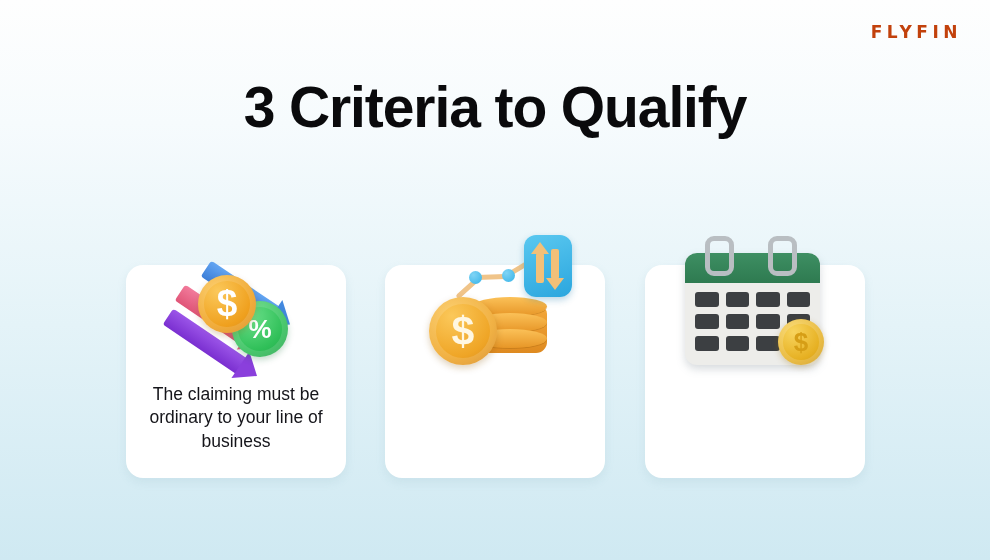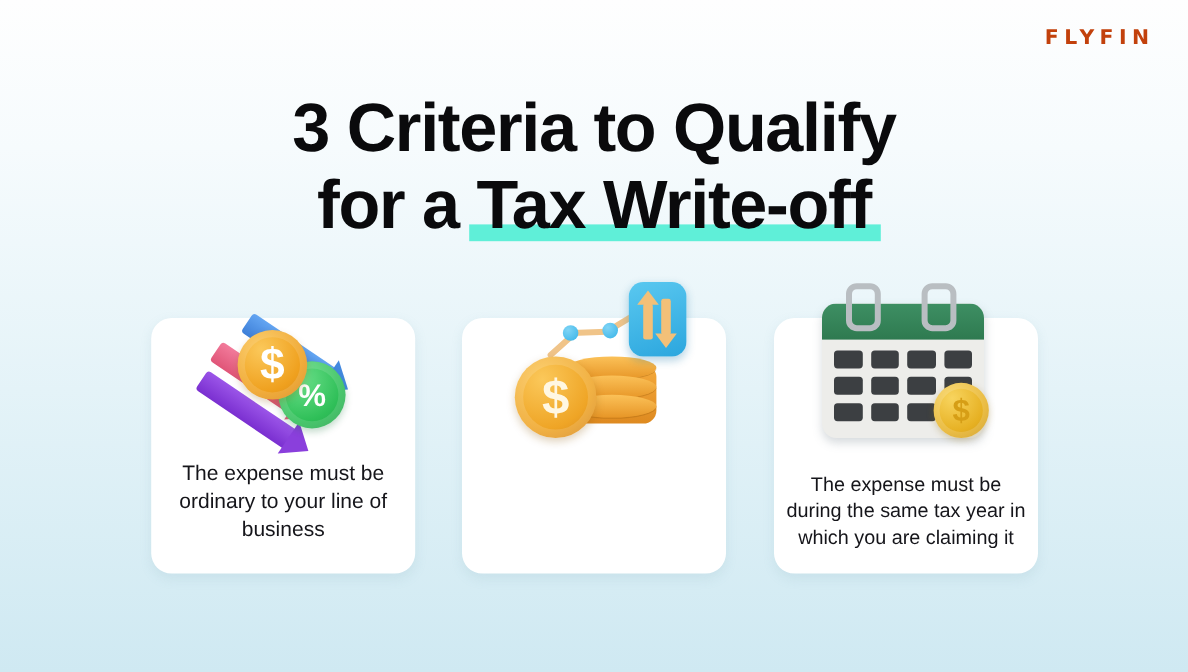--- a/index.html
+++ b/index.html
@@ -302,34 +302,33 @@
     z-index: 5;
   }
 </style>
 </head>
 <body>
 
 <div id="brand-logo">FLYFIN</div>
 
 <div id="headline">
   <div class="headline-line">3 Criteria to Qualify</div>
-  <div class="headline-line"><span>for a </span><span class="hl-wrap"><span class="hl-bar"></span><span class="hl-text">Tax Write-off</span></span></div>
 </div>
 
 <div id="cards">
 
   <div class="card card-1">
     <div class="icon-stage">
       <div class="arrow arrow-blue"></div>
       <div class="arrow arrow-pink"></div>
       <div class="arrow arrow-purple"></div>
       <div class="coin3d coin-pct-1">%</div>
       <div class="coin3d coin-dollar-1">$</div>
     </div>
-    <div class="card-text">The expense must be ordinary to your line of business</div>
+    <div class="card-text">The claiming must be ordinary to your line of business</div>
   </div>
 
   <div class="card card-2">
     <div class="icon-stage">
       <div class="chart-seg cs-1"></div>
       <div class="chart-seg cs-2"></div>
       <div class="chart-seg cs-3"></div>
       <div class="chart-dot cd-1"></div>
       <div class="chart-dot cd-2"></div>
       <div class="stack-base"></div>
@@ -360,16 +359,15 @@
           <div class="cal-cell"></div>
           <div class="cal-cell"></div>
           <div class="cal-cell"></div>
           <div class="cal-cell"></div>
           <div class="cal-cell"></div>
           <div class="cal-cell"></div>
         </div>
       </div>
       <div class="coin-cal">$</div>
     </div>
-    <div class="card-text">The expense must be during the same tax year in which you are claiming it</div>
   </div>
 
 </div>
 
 </body></html>

